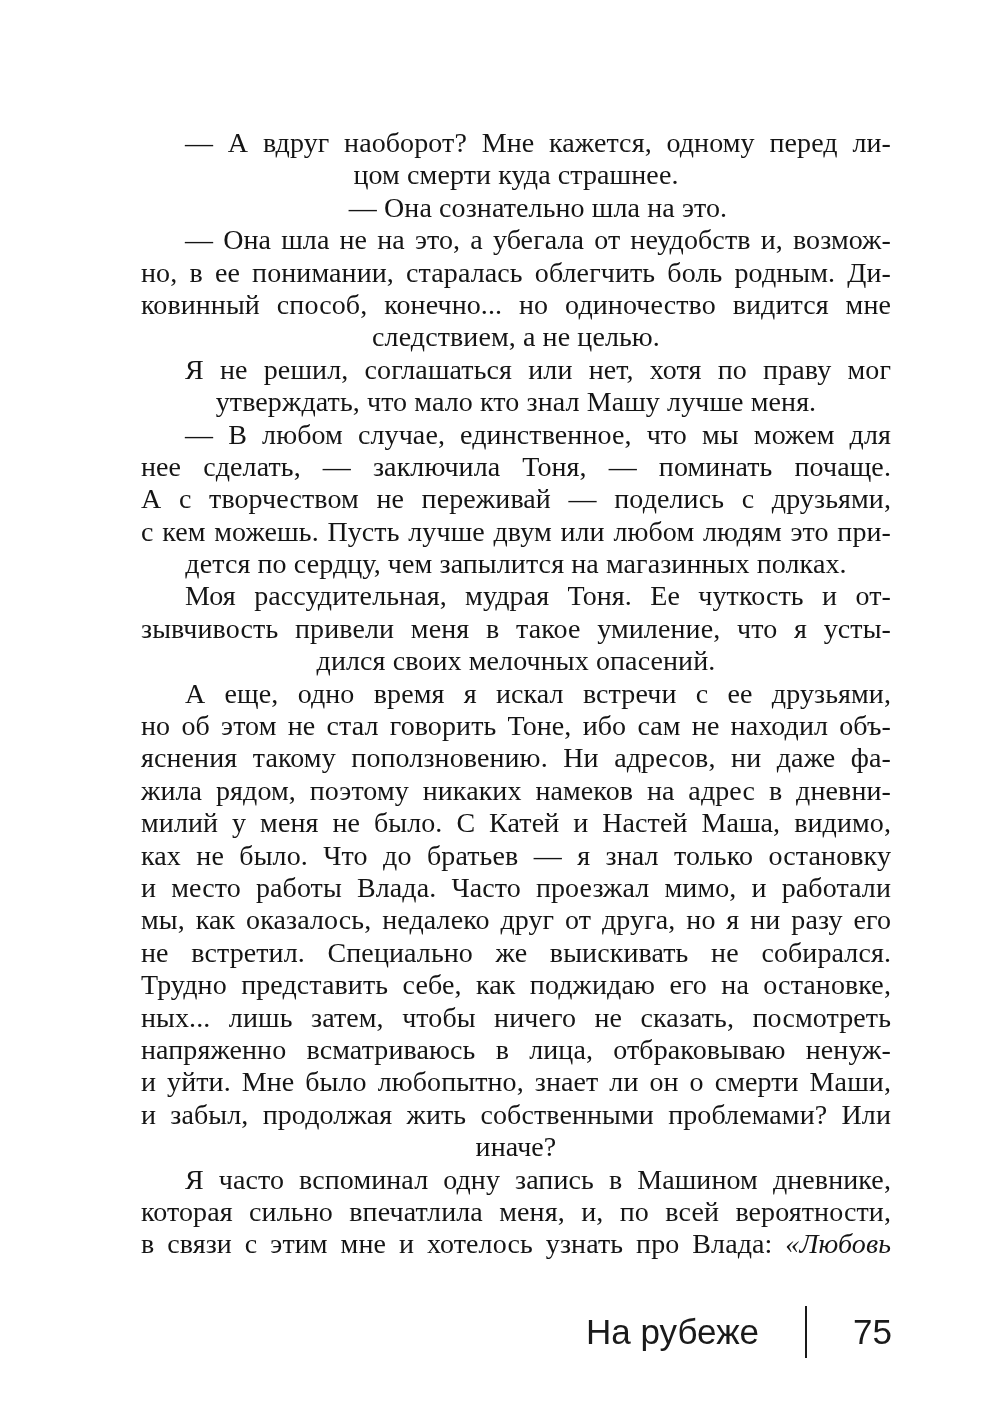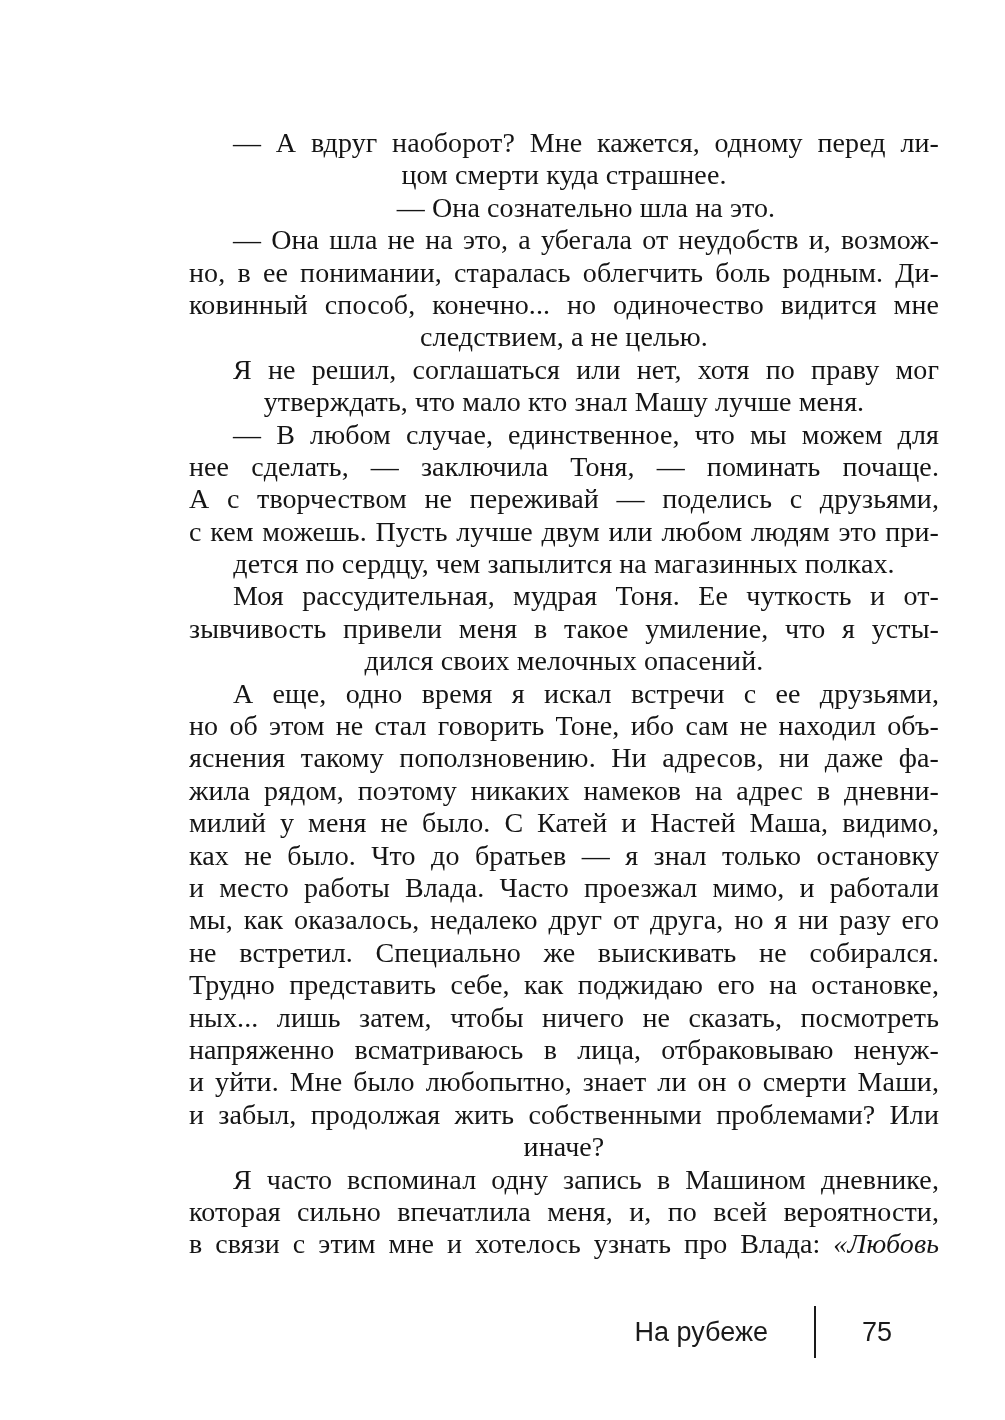--- a/index.html
+++ b/index.html
@@ -12,21 +12,20 @@
     background: #ffffff;
     position: relative;
     overflow: hidden;
     font-family: "Liberation Serif", serif;
   }
   .text-block {
     position: absolute;
     left: 141px;
     top: 127px;
     width: 750px;
-    margin-left: 48px;
   }
   .line {
     font-size: 28px;
     line-height: 32.4px;
     height: 32.4px;
     color: #151515;
     letter-spacing: 0.1px;
   }
   .line.justify {
     text-align: justify;
@@ -45,21 +44,21 @@
     position: absolute;
     top: 1306px;
     left: 0;
     width: 892px;
     height: 52px;
     display: flex;
     justify-content: flex-end;
     align-items: center;
     column-gap: 46px;
     font-family: "Liberation Sans", sans-serif;
-    font-size: 27px;
+    font-size: 35px;
     color: #1a1a1a;
   }
   .footer-divider {
     width: 2px;
     height: 52px;
     background: #1a1a1a;
   }
 </style>
 </head>
 <body>

